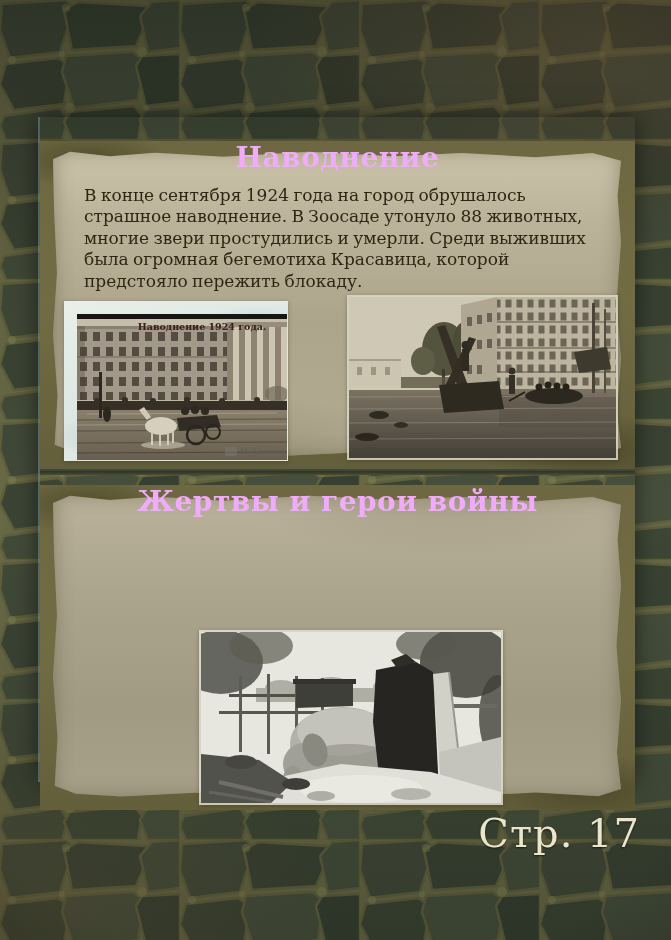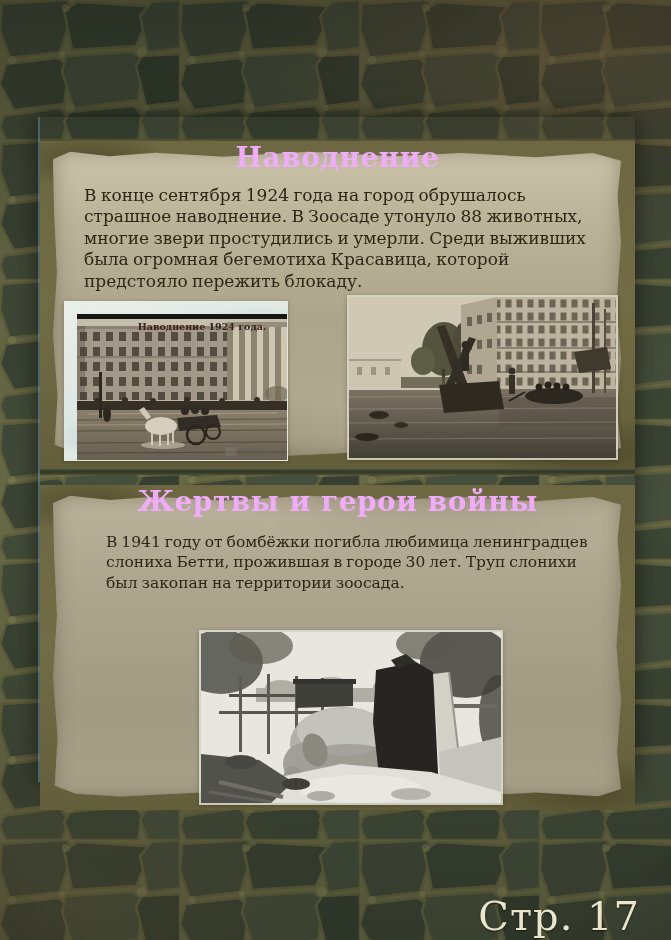--- a/index.html
+++ b/index.html
@@ -75,21 +75,21 @@
     left:24px;top:160px;width:224px;height:160px;box-sizing:border-box;padding:13px;
     background:
       radial-gradient(60px 30px at 15% 85%, rgba(150,185,195,0.35), rgba(150,185,195,0) 70%),
       radial-gradient(70px 30px at 85% 15%, rgba(150,185,195,0.30), rgba(150,185,195,0) 70%),
       linear-gradient(160deg,#e9efe9 0%, #dde7e3 50%, #e5ebe4 100%);
   }
   .photo-2{left:307px;top:154px;width:267px;height:161px;border:2px solid rgba(219,216,198,0.85);box-sizing:content-box;}
   .photo-3{left:159px;top:145px;width:300px;height:171px;border:2px solid rgba(228,227,217,0.8);}
 
   .page-label{
-    position:absolute;right:31px;top:893px;
+    position:absolute;right:31px;top:810px;
     font-size:40px;color:#eae5cb;letter-spacing:1px;
     text-shadow:0 1px 2px rgba(0,0,0,0.6);
   }
 </style>
 </head>
 <body>
 
 <div class="page">
 
   <svg class="stone-bg" viewBox="0 0 671 940" preserveAspectRatio="none">
@@ -292,21 +292,20 @@
       </figure>
     </section>
 
     <div class="seam"></div>
 
     <section class="panel panel-2">
       <div class="panel-skin"></div>
       <div class="parchment"></div>
 
       <h1 class="title">Жертвы и герои войны</h1>
-      <p class="body-text">В 1941 году от бомбёжки погибла любимица ленинградцев слониха Бетти, прожившая в городе 30 лет. Труп слонихи был закопан на территории зоосада.</p>
 
       <figure class="photo photo-3">
         <svg viewBox="0 0 300 171" width="300" height="171">
           <rect width="300" height="171" fill="#ecebe4"></rect>
           <g>
             <ellipse cx="20" cy="30" rx="42" ry="32" fill="#4e4e46" opacity="0.85"></ellipse>
             <ellipse cx="60" cy="14" rx="32" ry="18" fill="#5a5a50" opacity="0.7"></ellipse>
             <ellipse cx="265" cy="30" rx="46" ry="36" fill="#484840" opacity="0.9"></ellipse>
             <ellipse cx="225" cy="12" rx="30" ry="16" fill="#55554b" opacity="0.7"></ellipse>
             <ellipse cx="296" cy="85" rx="18" ry="42" fill="#3f3f37" opacity="0.8"></ellipse>

